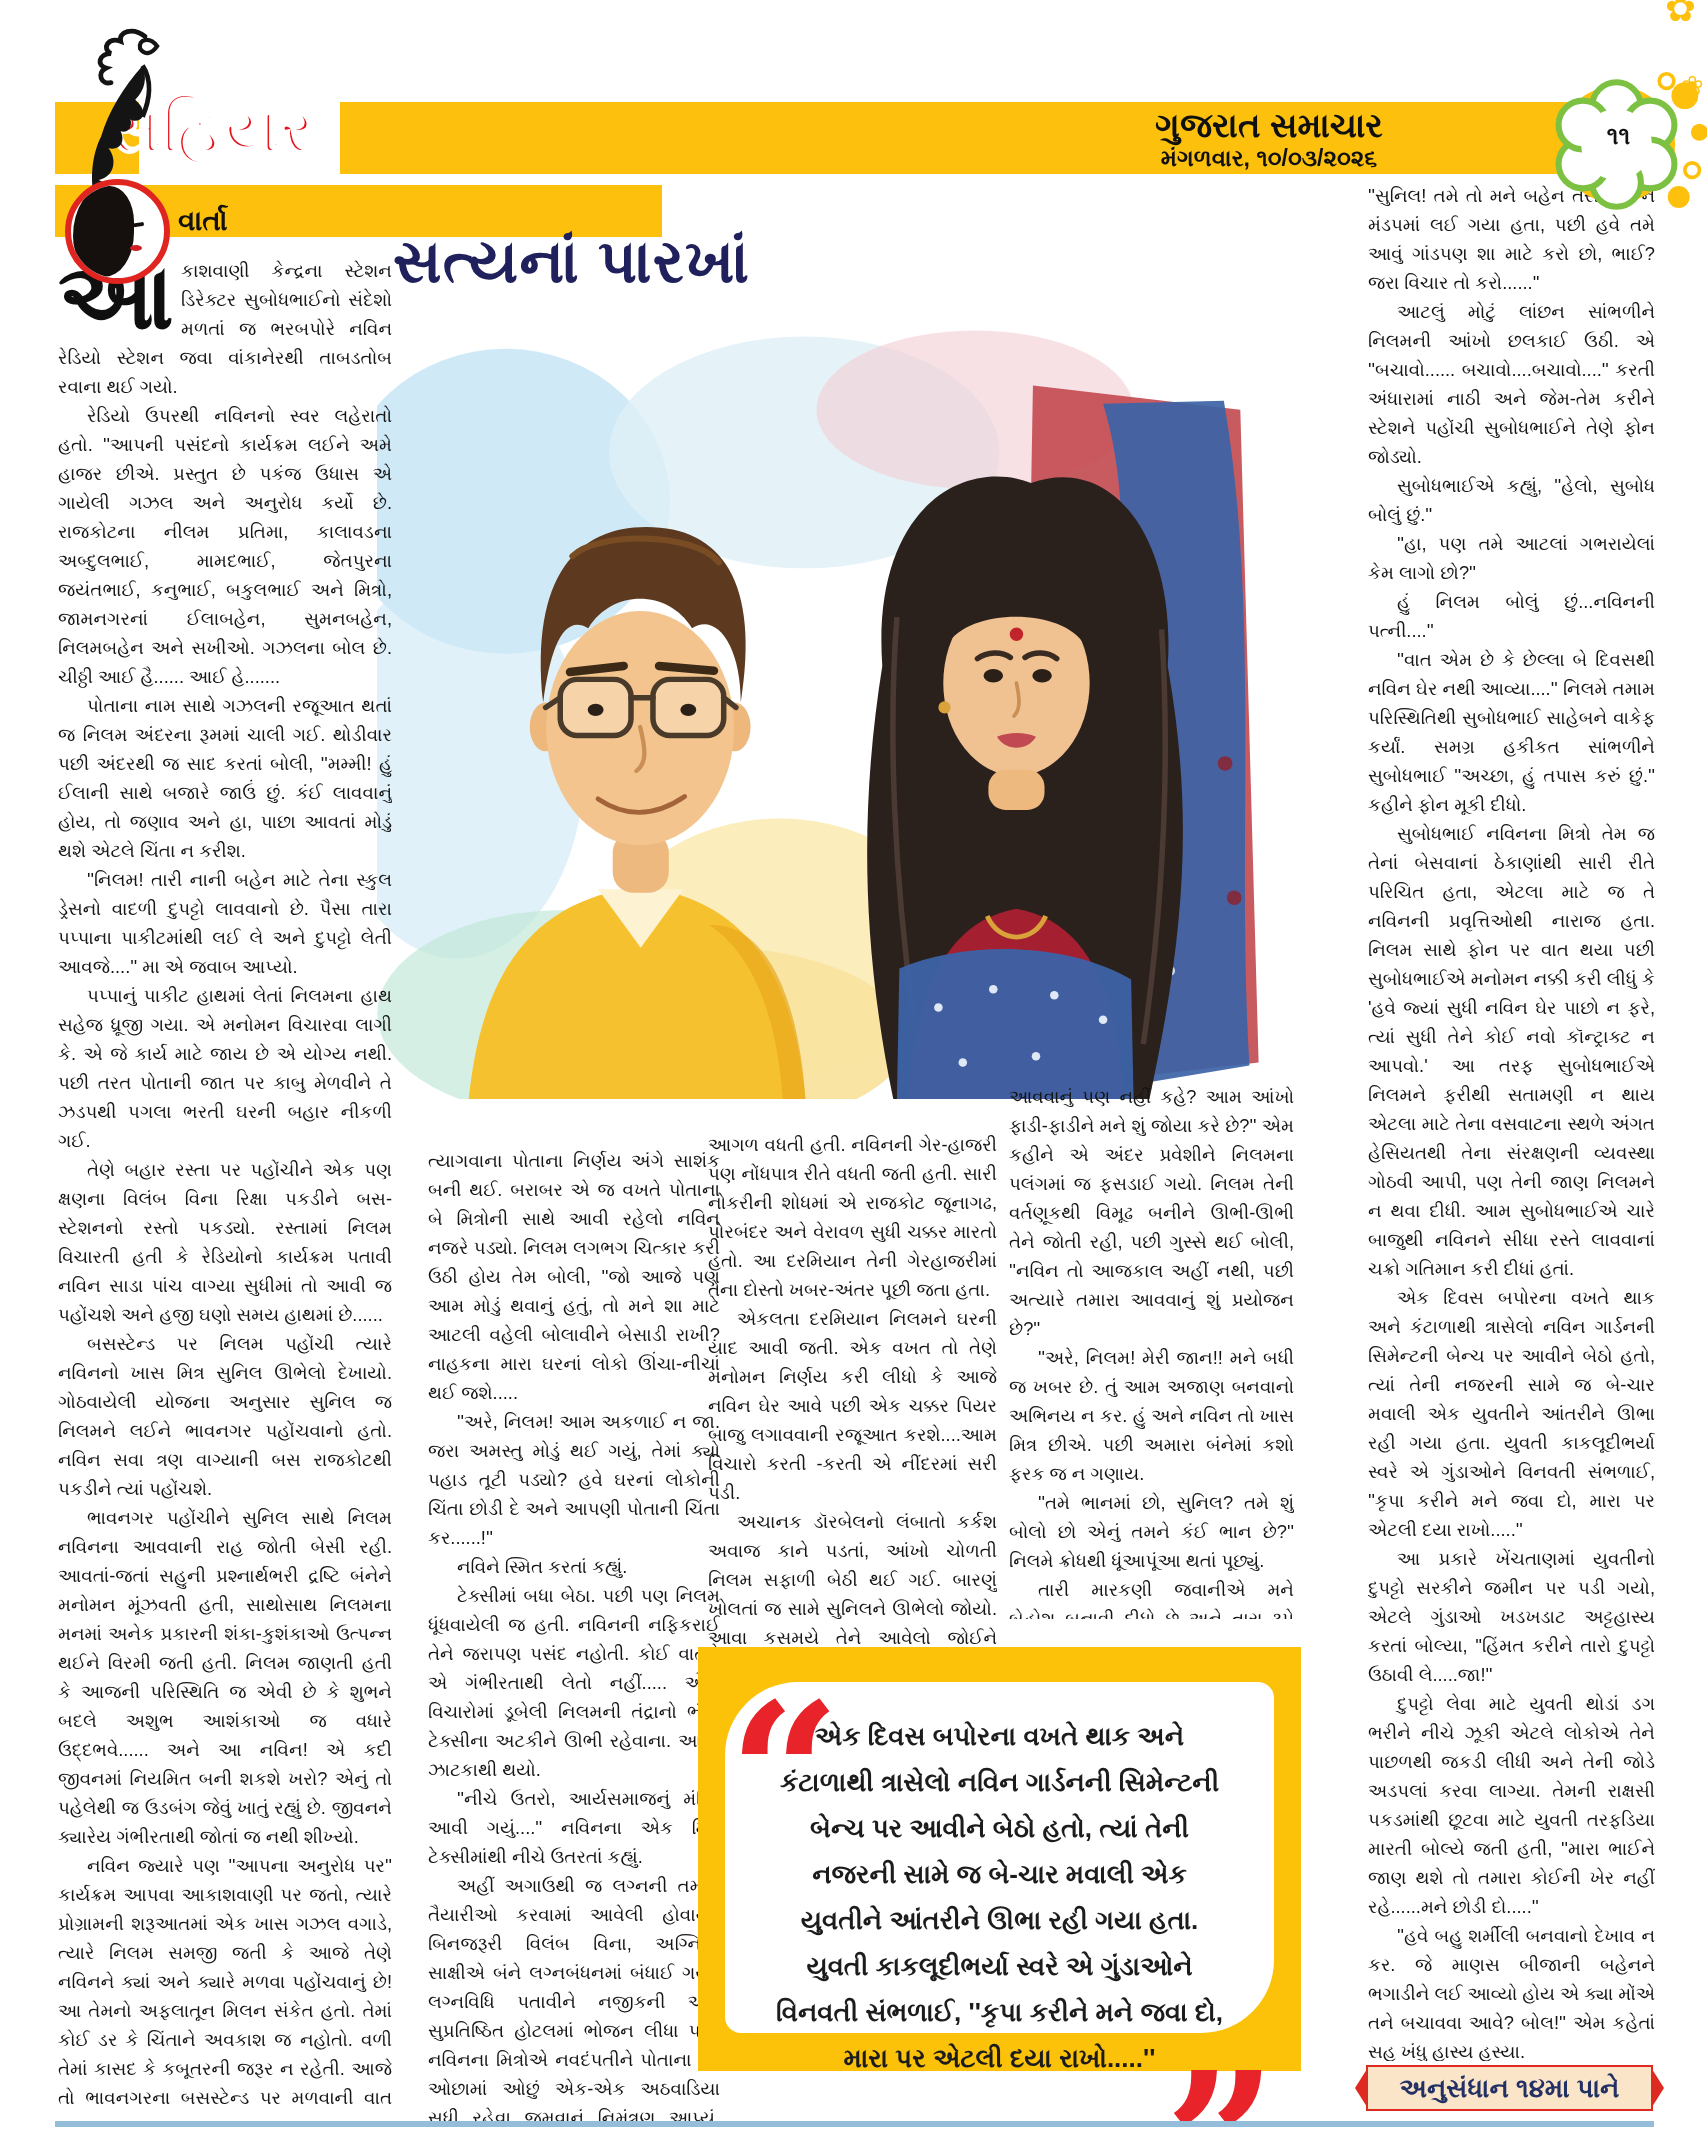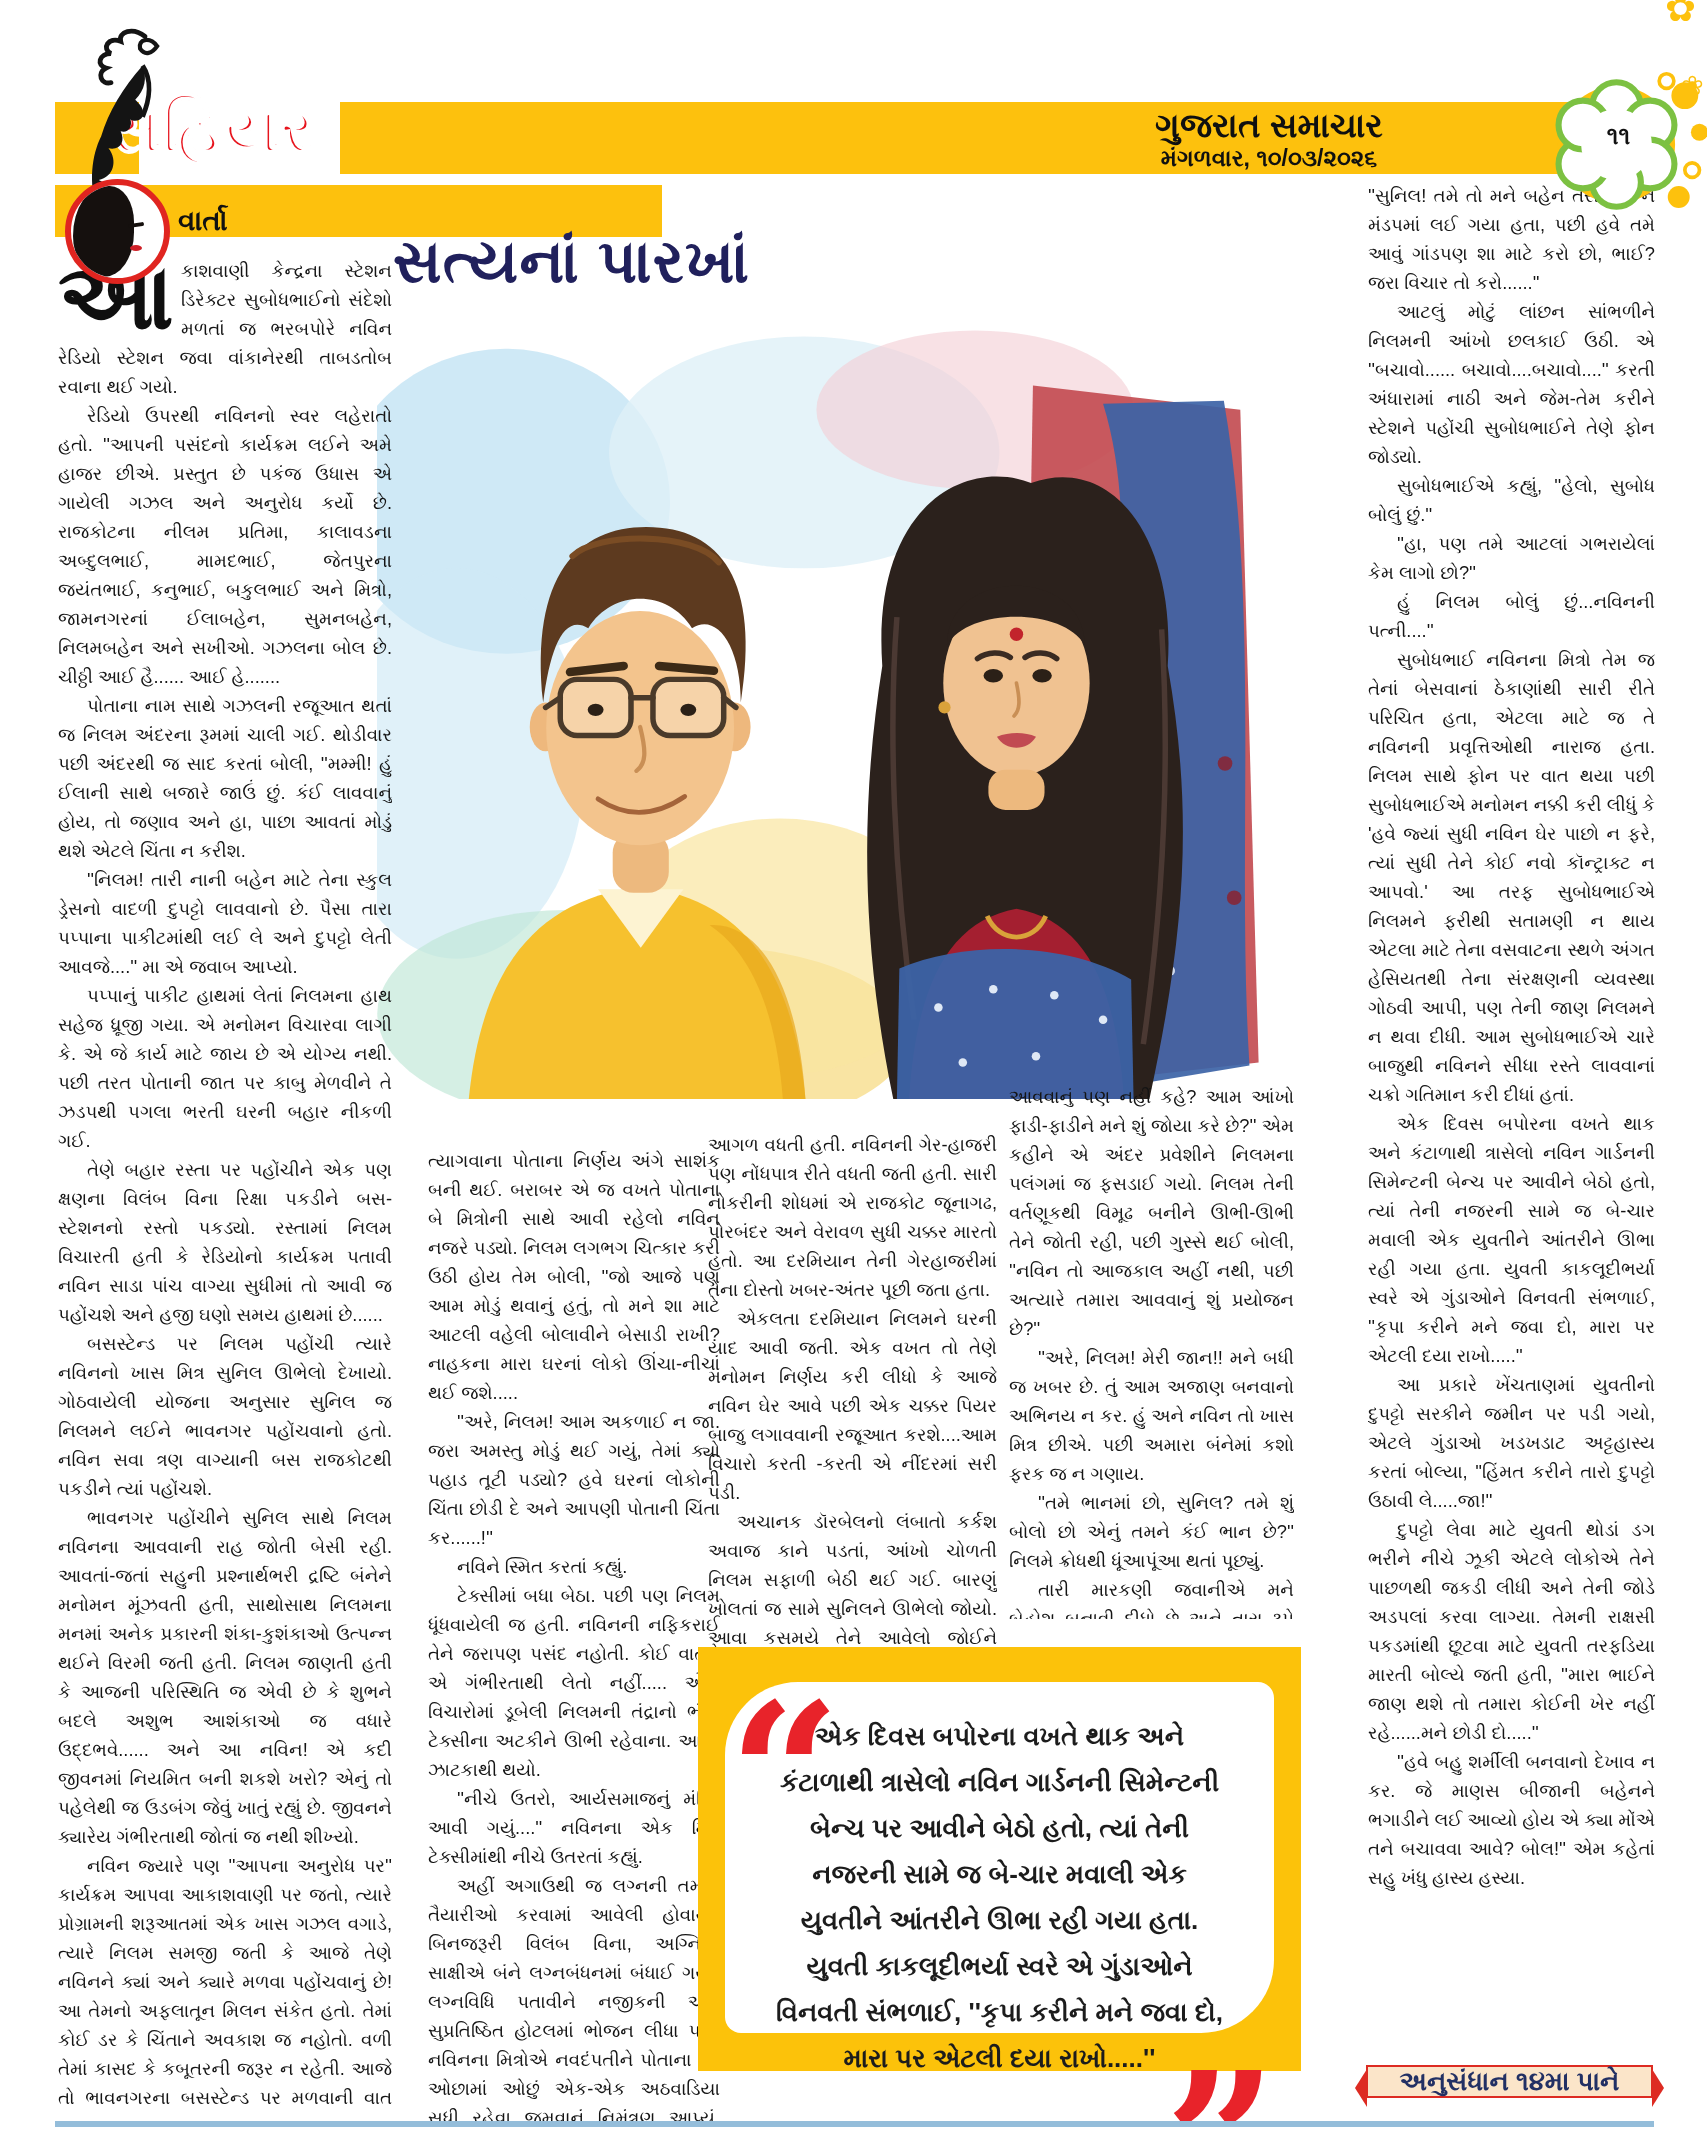--- a/index.html
+++ b/index.html
@@ -54,21 +54,21 @@
   .pq-panel{position:absolute;left:27px;top:35px;right:27px;bottom:38px;background:#fff;
             border-radius:73px 16px 73px 16px;}
   .pq-text{position:absolute;left:43px;top:30.5px;right:43px;bottom:24.4px;margin:0;
            font-size:26px;line-height:46px;font-weight:bold;color:#1c1c1c;text-align:center;text-indent:0;}
   .q-mark{position:absolute;font-family:"DejaVu Serif","Liberation Serif",serif;font-weight:bold;
           font-size:195px;color:#e8232a;line-height:0;}
   .q-open{left:30.5px;top:128px;}
   .q-close{right:24.4px;bottom:-73px;}
 
   
-  .continuation{position:absolute;left:1366px;top:2065px;width:287px;height:33px;background:#fbe5c9;
+  .continuation{position:absolute;left:1366px;top:2065px;width:287px;height:46px;background:#fbe5c9;
                 border:2.4px solid #dd2b22;box-sizing:border-box;display:flex;align-items:center;
                 justify-content:center;z-index:4;}
   .continuation::before{content:"";position:absolute;left:-13.4px;top:2.4px;
       border-top:19.5px solid transparent;border-bottom:19.5px solid transparent;border-right:12.2px solid #dd2b22;}
   .continuation::after{content:"";position:absolute;right:-13.4px;top:2.4px;
       border-top:19.5px solid transparent;border-bottom:19.5px solid transparent;border-left:12.2px solid #dd2b22;}
   .continuation span{font-size:26px;font-weight:bold;color:#223064;}
 
   .bottom-rule{position:absolute;left:55px;top:2121px;width:1599px;height:5.5px;background:#94bdda;}
 </style>
@@ -231,20 +231,21 @@
       <p class="para">''અરે, નિલમ! મેરી જાન!! મને બધી જ ખબર છે. તું આમ અજાણ બનવાનો અભિનય ન કર. હું અને નવિન તો ખાસ મિત્ર છીએ. પછી અમારા બંનેમાં કશો ફરક જ ન ગણાય.</p>
       <p class="para">''તમે ભાનમાં છો, સુનિલ? તમે શું બોલો છો એનું તમને કંઈ ભાન છે?'' નિલમે ક્રોધથી ધૂંઆપૂંઆ થતાં પૂછ્યું.</p>
       <p class="para">તારી મારકણી જવાનીએ મને બેહોશ બનાવી દીધો છે અને તારા રૂપે મને પાગલ કર્યો છે.....'' એમ કહેતાં જ સુનિલે નિલમ પર ઝપટ મારી તેને પકડી લેવાનો પ્રયત્ન કર્યો.</p>
     </div>
   <div class="col col5">
       <p class="para">''સુનિલ! તમે તો મને બહેન તરીકે લગ્ન મંડપમાં લઈ ગયા હતા, પછી હવે તમે આવું ગાંડપણ શા માટે કરો છો, ભાઈ? જરા વિચાર તો કરો......''</p>
       <p class="para">આટલું મોટું લાંછન સાંભળીને નિલમની આંખો છલકાઈ ઉઠી. એ ''બચાવો...... બચાવો....બચાવો....'' કરતી અંધારામાં નાઠી અને જેમ-તેમ કરીને સ્ટેશને પહોંચી સુબોધભાઈને તેણે ફોન જોડ્યો.</p>
       <p class="para">સુબોધભાઈએ કહ્યું, ''હેલો, સુબોધ બોલું છું.''</p>
       <p class="para">''હા, પણ તમે આટલાં ગભરાયેલાં કેમ લાગો છો?''</p>
       <p class="para">હું નિલમ બોલું છું...નવિનની પત્ની....''</p>
+      <p class="para">''વાત એમ છે કે છેલ્લા બે દિવસથી નવિન ઘેર નથી આવ્યા....'' નિલમે તમામ પરિસ્થિતિથી સુબોધભાઈ સાહેબને વાકેફ કર્યાં. સમગ્ર હકીકત સાંભળીને સુબોધભાઈ ''અચ્છા, હું તપાસ કરું છું.'' કહીને ફોન મૂકી દીધો.</p>
       <p class="para">સુબોધભાઈ નવિનના મિત્રો તેમ જ તેનાં બેસવાનાં ઠેકાણાંથી સારી રીતે પરિચિત હતા, એટલા માટે જ તે નવિનની પ્રવૃત્તિઓથી નારાજ હતા. નિલમ સાથે ફોન પર વાત થયા પછી સુબોધભાઈએ મનોમન નક્કી કરી લીધું કે 'હવે જ્યાં સુધી નવિન ઘેર પાછો ન ફરે, ત્યાં સુધી તેને કોઈ નવો કૉન્ટ્રાક્ટ ન આપવો.' આ તરફ સુબોધભાઈએ નિલમને ફરીથી સતામણી ન થાય એટલા માટે તેના વસવાટના સ્થળે અંગત હેસિયતથી તેના સંરક્ષણની વ્યવસ્થા ગોઠવી આપી, પણ તેની જાણ નિલમને ન થવા દીધી. આમ સુબોધભાઈએ ચારે બાજુથી નવિનને સીધા રસ્તે લાવવાનાં ચક્રો ગતિમાન કરી દીધાં હતાં.</p>
       <p class="para">એક દિવસ બપોરના વખતે થાક અને કંટાળાથી ત્રાસેલો નવિન ગાર્ડનની સિમેન્ટની બેન્ચ પર આવીને બેઠો હતો, ત્યાં તેની નજરની સામે જ બે-ચાર મવાલી એક યુવતીને આંતરીને ઊભા રહી ગયા હતા. યુવતી કાકલૂદીભર્યા સ્વરે એ ગુંડાઓને વિનવતી સંભળાઈ, ''કૃપા કરીને મને જવા દો, મારા પર એટલી દયા રાખો.....''</p>
       <p class="para">આ પ્રકારે ખેંચતાણમાં યુવતીનો દુપટ્ટો સરકીને જમીન પર પડી ગયો, એટલે ગુંડાઓ ખડખડાટ અટ્ટહાસ્ય કરતાં બોલ્યા, ''હિંમત કરીને તારો દુપટ્ટો ઉઠાવી લે.....જા!''</p>
       <p class="para">દુપટ્ટો લેવા માટે યુવતી થોડાં ડગ ભરીને નીચે ઝૂકી એટલે લોકોએ તેને પાછળથી જકડી લીધી અને તેની જોડે અડપલાં કરવા લાગ્યા. તેમની રાક્ષસી પકડમાંથી છૂટવા માટે યુવતી તરફડિયા મારતી બોલ્યે જતી હતી, ''મારા ભાઈને જાણ થશે તો તમારા કોઈની ખેર નહીં રહે......મને છોડી દો.....''</p>
       <p class="para">''હવે બહુ શર્મીલી બનવાનો દેખાવ ન કર. જે માણસ બીજાની બહેનને ભગાડીને લઈ આવ્યો હોય એ ક્યા મોંએ તને બચાવવા આવે? બોલ!'' એમ કહેતાં સહુ ખંધુ હાસ્ય હસ્યા.</p>
     </div>
 
   <div class="pull-quote">
     <div class="pq-panel">
       <p class="pq-text">એક દિવસ બપોરના વખતે થાક અને કંટાળાથી ત્રાસેલો નવિન ગાર્ડનની સિમેન્ટની બેન્ચ પર આવીને બેઠો હતો, ત્યાં તેની નજરની સામે જ બે-ચાર મવાલી એક યુવતીને આંતરીને ઊભા રહી ગયા હતા. યુવતી કાકલૂદીભર્યા સ્વરે એ ગુંડાઓને વિનવતી સંભળાઈ, ''કૃપા કરીને મને જવા દો, મારા પર એટલી દયા રાખો.....''</p>

